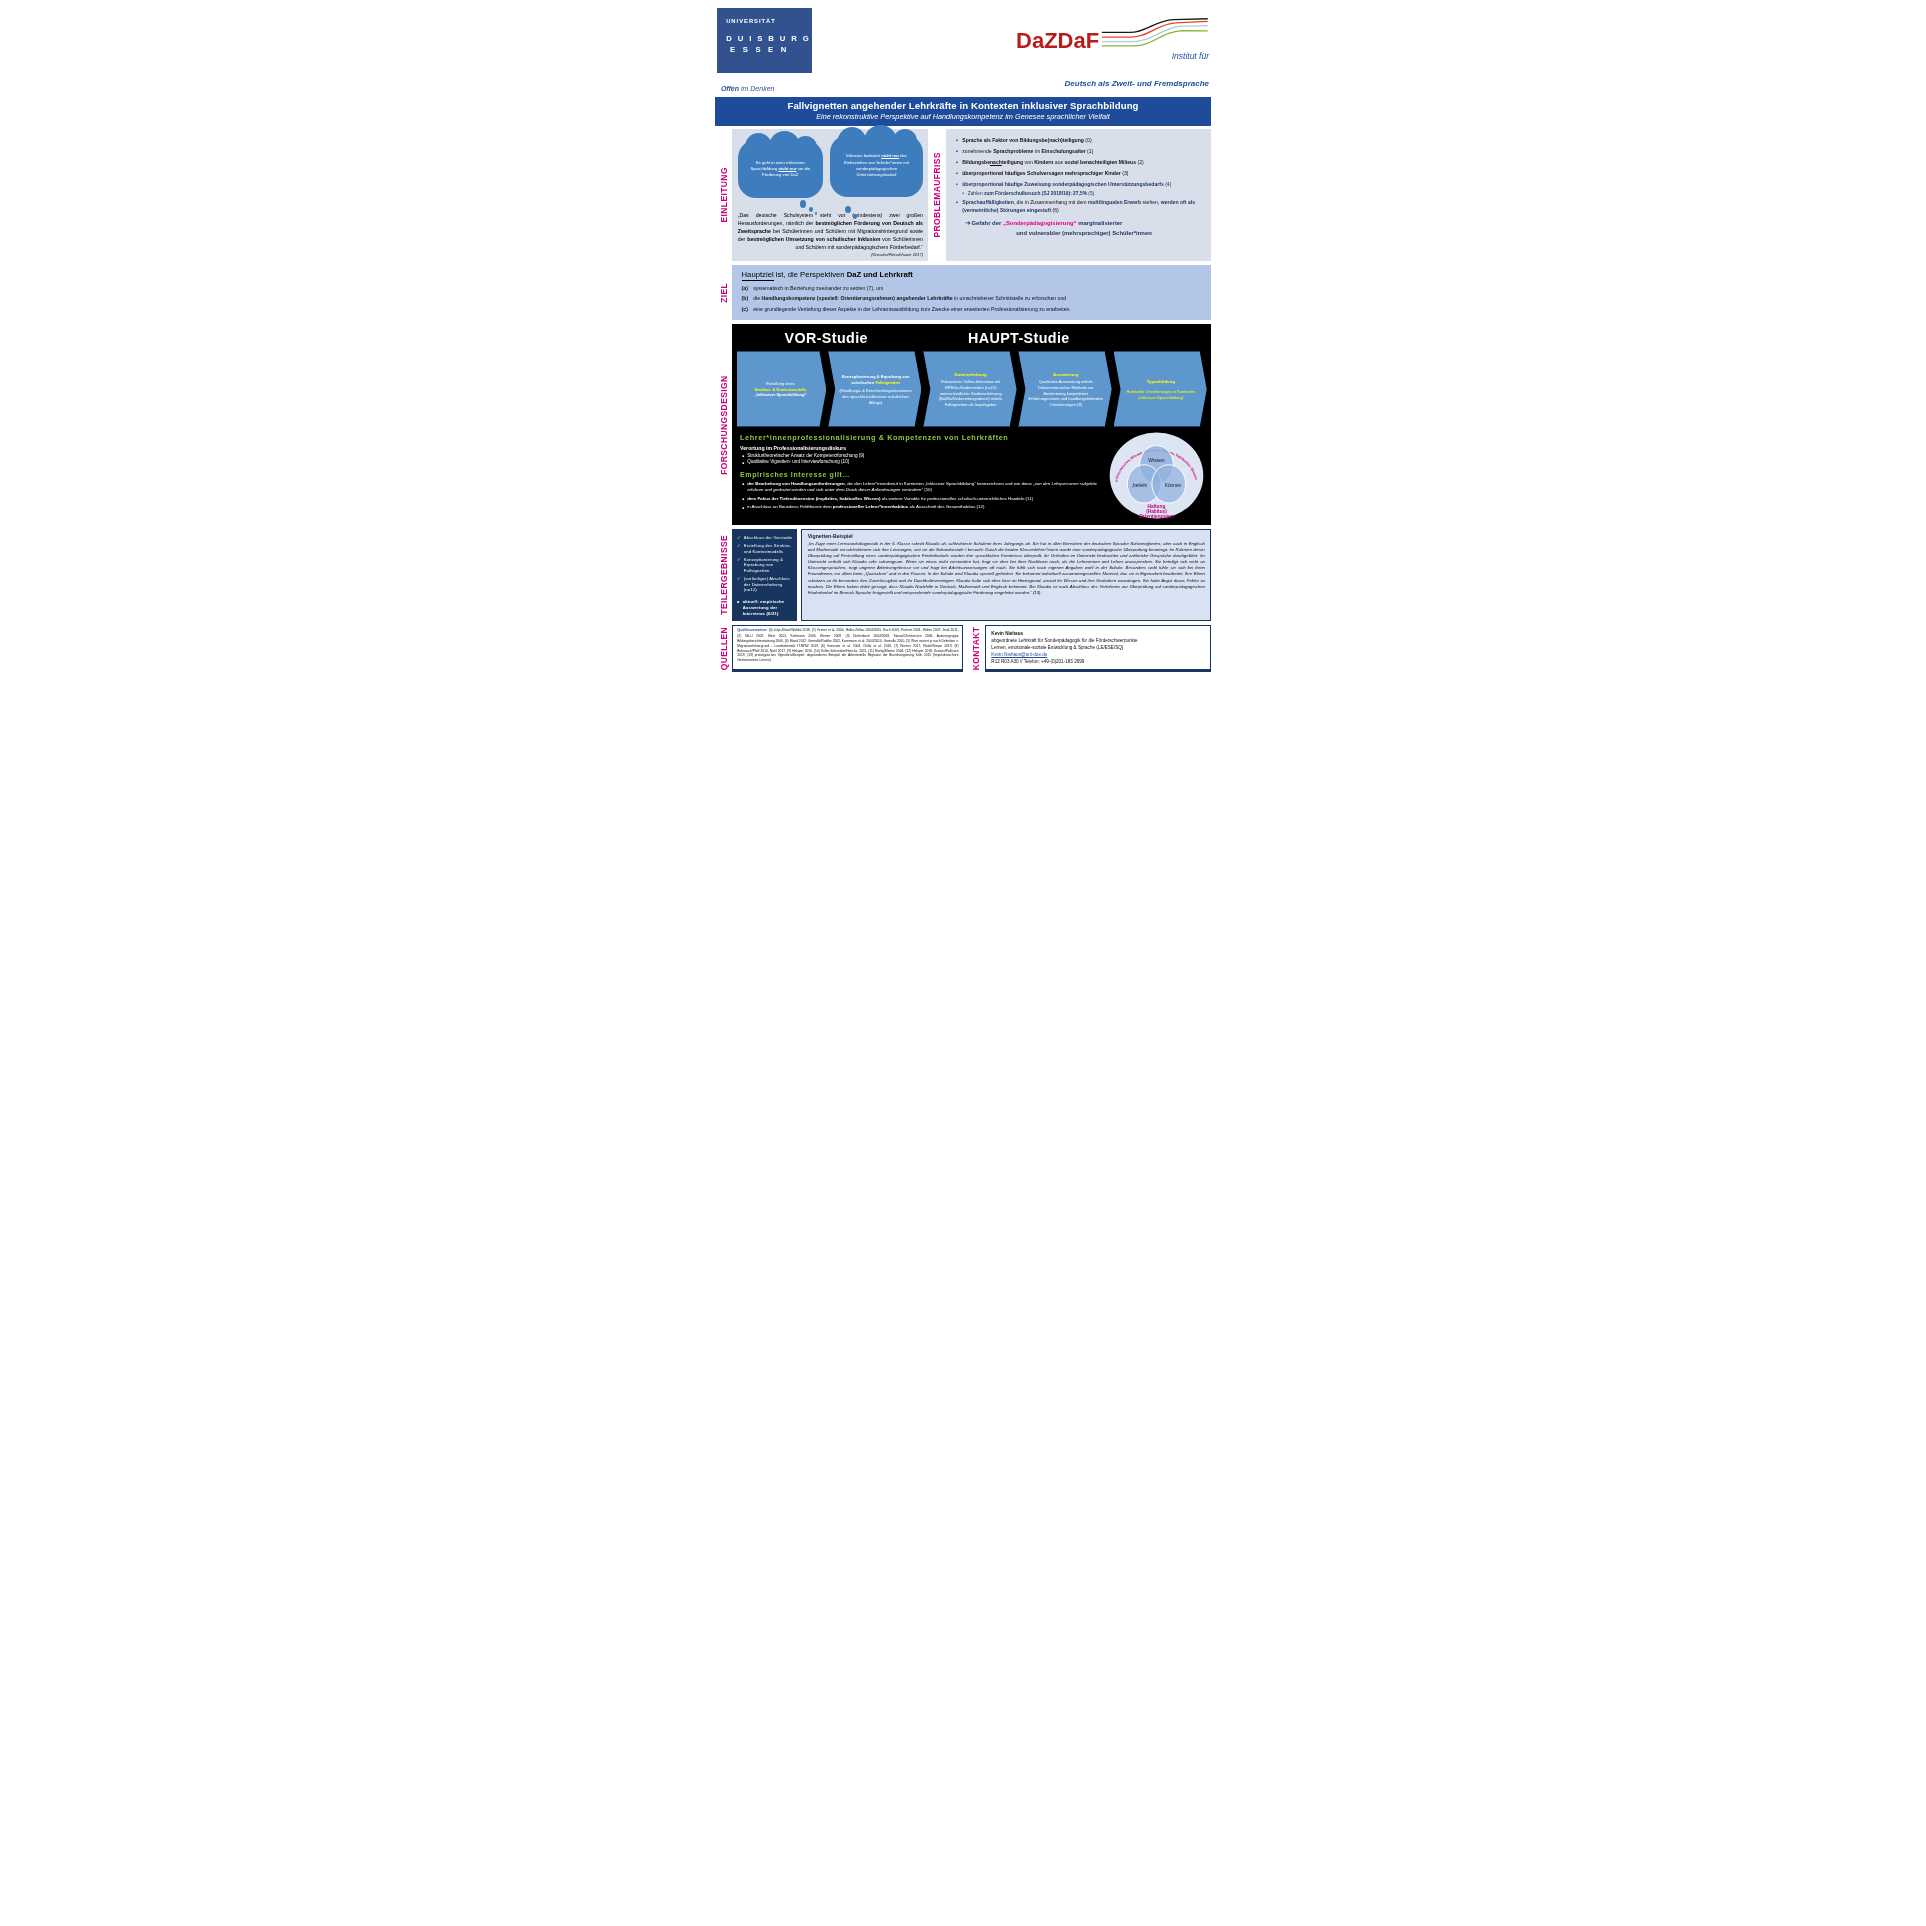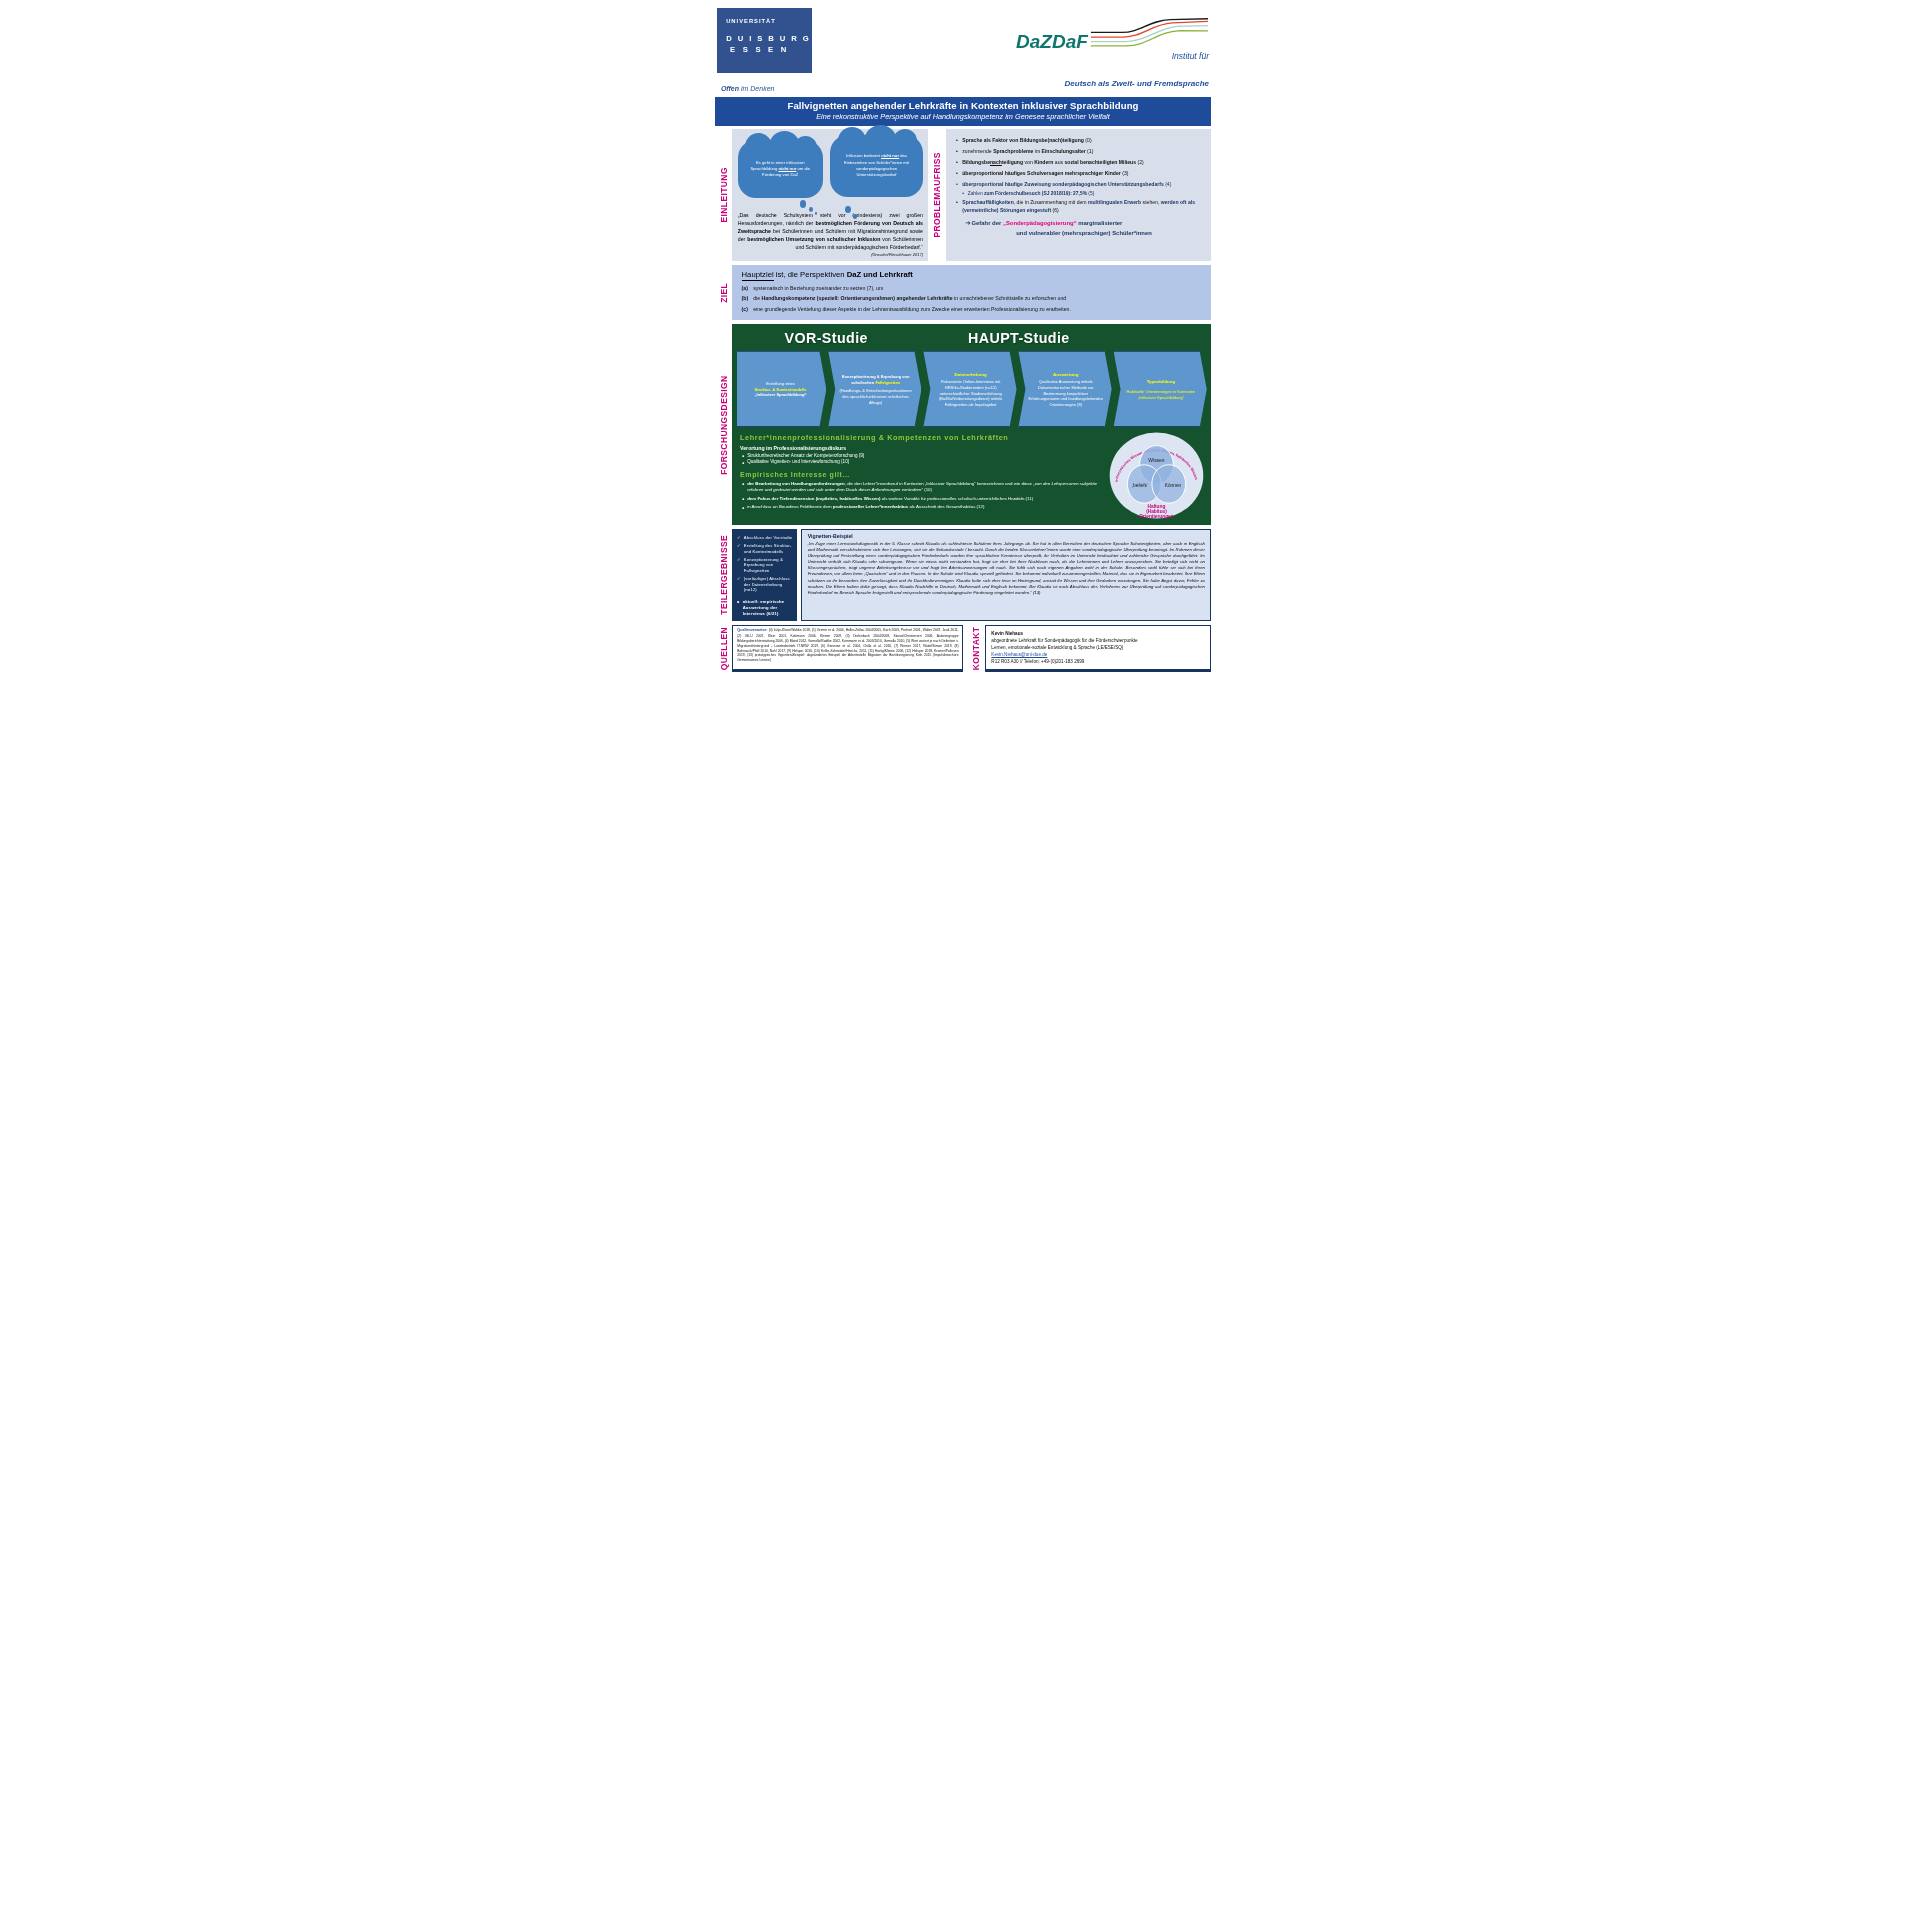--- a/index.html
+++ b/index.html
@@ -10,21 +10,21 @@
   .hdr { display:flex; justify-content:space-between; align-items:flex-start; padding:3.1px 2.3px 1.5px 2.3px; }
   .ude-block { display:flex; flex-direction:column; }
   .ude-box { background:#31528F; color:#fff; width:95px; height:65px; padding:10px 0 0 9.2px; }
   .ude-l1 { font-size:5.8px; font-weight:bold; letter-spacing:1px; }
   .ude-l2 { font-size:7.7px; font-weight:bold; letter-spacing:1.9px; margin-top:10px; }
   .ude-l3 { font-size:7.7px; font-weight:bold; letter-spacing:2.7px; margin-top:1.5px; margin-left:3.9px; }
   .ude-tag { margin-top:11.6px; font-size:7px; font-style:italic; color:#2E5596; margin-left:3.9px;}
   .ude-tag b { font-weight:bold; }
   .dazdaf { width:193px; display:flex; flex-direction:column; align-items:flex-end; padding-top:10px; }
   .daz-row { display:flex; align-items:flex-end; width:100%; }
-  .daz-name { font-size:19px; font-weight:bold; font-style:italic; color:#0f766e; line-height:0.9; }
+  .daz-name { font-size:22px; font-weight:bold; color:#b91c1c; line-height:0.9; }
   .daz-curves { flex:1; height:32px; margin-left:2.3px; }
   .daz-inst { font-size:8.5px; font-style:italic; color:#1F4E9C; margin-top:0.8px; }
   .daz-inst2 { font-size:8px; font-style:italic; font-weight:bold; color:#1F4E9C; margin-top:18px; }
 
   
   .titlebar { background:#1E4C9A; color:#fff; text-align:center; padding:3.5px 11.6px 4.2px 11.6px; margin-top:3.1px; }
   .titlebar .t1 { font-size:9.6px; font-weight:bold; letter-spacing:0.1px; }
   .titlebar .t2 { font-size:7.3px; font-style:italic; margin-top:1.2px; font-weight:300; }
 
   
@@ -67,21 +67,21 @@
   
   .panel-ziel { flex:1; background:#B4C6E7; padding:5.4px 9.2px 6.2px 9.2px; }
   .ziel-h { font-size:7.7px; color:#000; margin-bottom:5.4px; }
   .ziel-h .u { border-bottom:1.2px solid #000; padding-bottom:1px; }
   .ziel-h b { font-weight:bold; }
   .ziel-item { display:flex; font-size:5.2px; line-height:1.4; margin-top:3.5px; }
   .ziel-item .lab { font-weight:bold; width:11.6px; flex:0 0 11.6px; }
   .ziel-item b { font-weight:bold; }
 
   
-  .panel-for { flex:1; background:#14532d; padding:3.9px 4.6px 5.4px 4.6px; color:#fff; }
+  .panel-for { flex:1; background:#000000; padding:3.9px 4.6px 5.4px 4.6px; color:#fff; }
   .studies { display:flex; }
   .studies div { font-size:14.3px; font-weight:bold; color:#fff; text-shadow:0.8px 0.8px 1.2px rgba(0,0,0,0.35);
                  letter-spacing:0.4px; text-align:center; padding:2.3px 0 3.9px 0; }
   .st-vor { width:38%; }
   .st-haupt { width:44%; }
   .chevrow { display:flex; gap:1.9px; margin-top:1.5px; }
   .chev { background:#5E97CE; color:#fff; flex:1; padding:5.4px 8.5px 4.6px 10px; font-size:4px; line-height:1.4;
           text-align:center; clip-path:polygon(0 0, calc(100% - 7px) 0, 100% 50%, calc(100% - 7px) 100%, 0 100%, 7px 50%);
           border-top:0.8px solid #1F3E77; border-bottom:0.8px solid #1F3E77; min-height:76px;
           display:flex; flex-direction:column; justify-content:center; }

